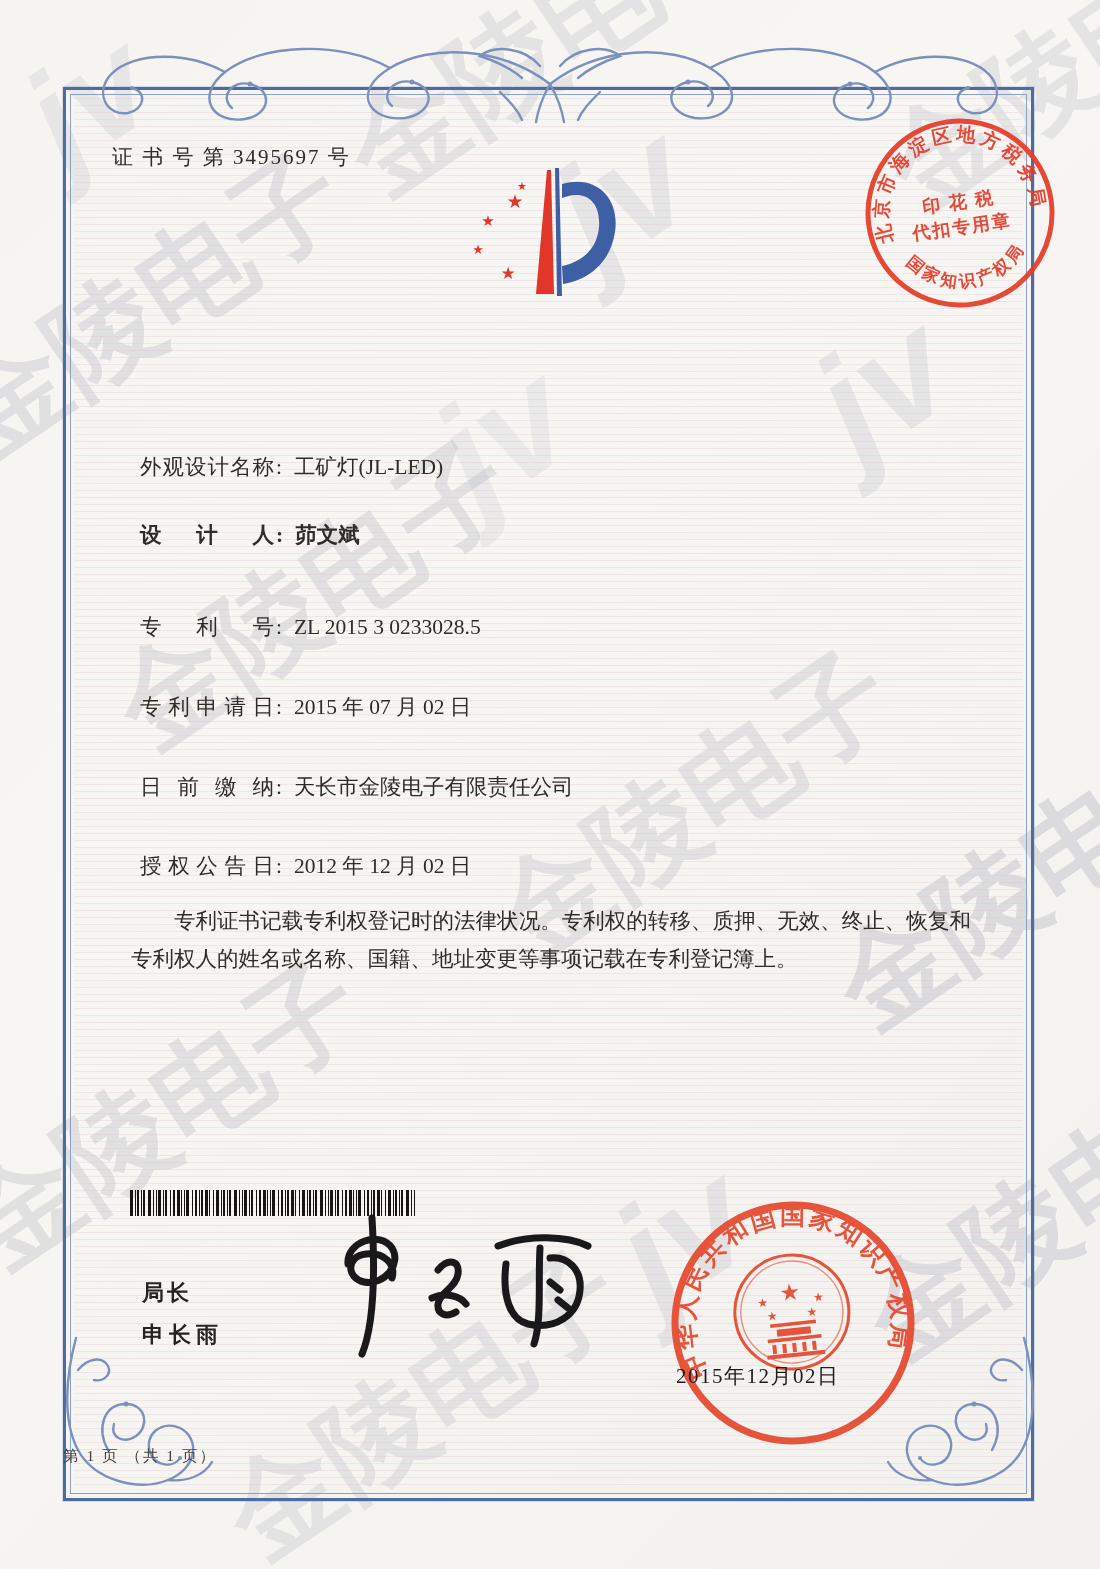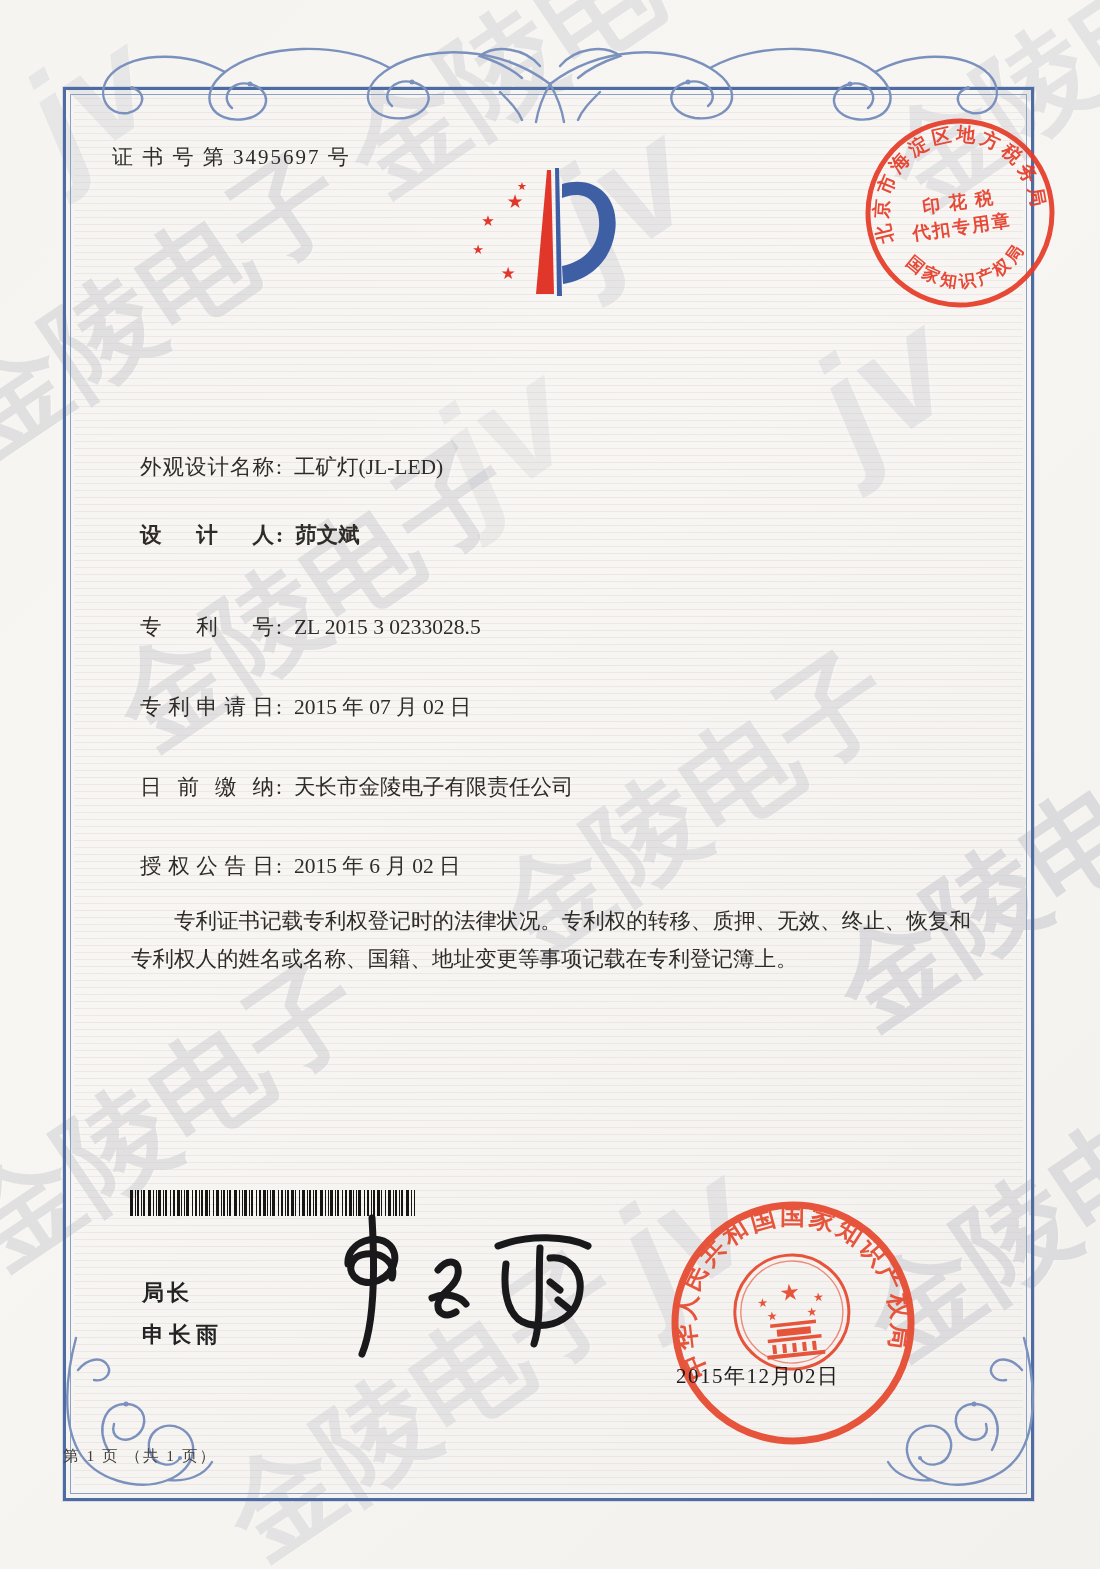--- a/index.html
+++ b/index.html
@@ -141,21 +141,21 @@
     <path d="M112,22 C148,12 170,38 165,70 C160,104 134,119 113,122 L112,104 C131,100 147,88 149,65 C151,38 134,27 112,36 Z" fill="#3f5fa5"></path>
   </svg>
 
 
   <div class="fields" id="fields">
       <div class="abs field-row" style="top: 452px;"><span class="field-label">外观设计名称</span><span class="field-colon">:</span><span class="field-value">工矿灯(JL-LED)</span></div>
       <div class="abs field-row" style="top: 520px; font-weight: bold;"><span class="field-label">设计人</span><span class="field-colon">:</span><span class="field-value">茆文斌</span></div>
       <div class="abs field-row" style="top: 612px;"><span class="field-label">专利号</span><span class="field-colon">:</span><span class="field-value">ZL 2015 3 0233028.5</span></div>
       <div class="abs field-row" style="top: 692px;"><span class="field-label">专利申请日</span><span class="field-colon">:</span><span class="field-value">2015 年 07 月 02 日</span></div>
       <div class="abs field-row" style="top: 772px;"><span class="field-label">日前缴纳</span><span class="field-colon">:</span><span class="field-value">天长市金陵电子有限责任公司</span></div>
-      <div class="abs field-row" style="top: 851px;"><span class="field-label">授权公告日</span><span class="field-colon">:</span><span class="field-value">2015 年 6 月 02 日</span></div>
+      <div class="abs field-row" style="top: 851px;"><span class="field-label">授权公告日</span><span class="field-colon">:</span><span class="field-value">2012 年 12 月 02 日</span></div>
     </div>
 
   <div class="abs paras" id="paras">
       <p>专利证书记载专利权登记时的法律状况。专利权的转移、质押、无效、终止、恢复和专利权人的姓名或名称、国籍、地址变更等事项记载在专利登记簿上。</p>
     </div>
 
   <div class="abs barcode" id="barcode"><span style="width: 3px; margin-right: 2px;"></span><span style="width: 1px; margin-right: 1px;"></span><span style="width: 2px; margin-right: 2px;"></span><span style="width: 1px; margin-right: 1px;"></span><span style="width: 2px; margin-right: 3px;"></span><span style="width: 3px; margin-right: 2px;"></span><span style="width: 1px; margin-right: 2px;"></span><span style="width: 1px; margin-right: 1px;"></span><span style="width: 3px; margin-right: 2px;"></span><span style="width: 1px; margin-right: 1px;"></span><span style="width: 2px; margin-right: 3px;"></span><span style="width: 1px; margin-right: 2px;"></span><span style="width: 2px; margin-right: 2px;"></span><span style="width: 3px; margin-right: 1px;"></span><span style="width: 1px; margin-right: 2px;"></span><span style="width: 1px; margin-right: 1px;"></span><span style="width: 3px; margin-right: 3px;"></span><span style="width: 1px; margin-right: 2px;"></span><span style="width: 2px; margin-right: 2px;"></span><span style="width: 1px; margin-right: 1px;"></span><span style="width: 2px; margin-right: 2px;"></span><span style="width: 3px; margin-right: 1px;"></span><span style="width: 1px; margin-right: 3px;"></span><span style="width: 1px; margin-right: 2px;"></span><span style="width: 3px; margin-right: 2px;"></span><span style="width: 1px; margin-right: 1px;"></span><span style="width: 2px; margin-right: 2px;"></span><span style="width: 1px; margin-right: 1px;"></span><span style="width: 2px; margin-right: 3px;"></span><span style="width: 3px; margin-right: 2px;"></span><span style="width: 1px; margin-right: 2px;"></span><span style="width: 1px; margin-right: 1px;"></span><span style="width: 3px; margin-right: 2px;"></span><span style="width: 1px; margin-right: 1px;"></span><span style="width: 2px; margin-right: 3px;"></span><span style="width: 1px; margin-right: 2px;"></span><span style="width: 2px; margin-right: 2px;"></span><span style="width: 3px; margin-right: 1px;"></span><span style="width: 1px; margin-right: 2px;"></span><span style="width: 1px; margin-right: 1px;"></span><span style="width: 3px; margin-right: 3px;"></span><span style="width: 1px; margin-right: 2px;"></span><span style="width: 2px; margin-right: 2px;"></span><span style="width: 1px; margin-right: 1px;"></span><span style="width: 2px; margin-right: 2px;"></span><span style="width: 3px; margin-right: 1px;"></span><span style="width: 1px; margin-right: 3px;"></span><span style="width: 1px; margin-right: 2px;"></span><span style="width: 3px; margin-right: 2px;"></span><span style="width: 1px; margin-right: 1px;"></span><span style="width: 2px; margin-right: 2px;"></span><span style="width: 1px; margin-right: 1px;"></span><span style="width: 2px; margin-right: 3px;"></span><span style="width: 3px; margin-right: 2px;"></span><span style="width: 1px; margin-right: 2px;"></span><span style="width: 1px; margin-right: 1px;"></span><span style="width: 3px; margin-right: 2px;"></span><span style="width: 1px; margin-right: 1px;"></span><span style="width: 2px; margin-right: 3px;"></span><span style="width: 1px; margin-right: 2px;"></span><span style="width: 2px; margin-right: 2px;"></span><span style="width: 3px; margin-right: 1px;"></span><span style="width: 1px; margin-right: 2px;"></span><span style="width: 1px; margin-right: 1px;"></span><span style="width: 3px; margin-right: 3px;"></span><span style="width: 1px; margin-right: 2px;"></span><span style="width: 2px; margin-right: 2px;"></span><span style="width: 1px; margin-right: 1px;"></span><span style="width: 2px; margin-right: 2px;"></span><span style="width: 3px; margin-right: 1px;"></span><span style="width: 1px; margin-right: 3px;"></span><span style="width: 1px; margin-right: 2px;"></span><span style="width: 3px; margin-right: 2px;"></span><span style="width: 1px; margin-right: 1px;"></span><span style="width: 2px; margin-right: 2px;"></span><span style="width: 1px; margin-right: 1px;"></span><span style="width: 2px; margin-right: 3px;"></span><span style="width: 3px; margin-right: 2px;"></span><span style="width: 1px; margin-right: 2px;"></span><span style="width: 1px; margin-right: 1px;"></span></div>
 
   <div class="abs officer" style="top:1278px;">局长</div>
   <div class="abs officer" style="top:1320px;letter-spacing:5px;">申长雨</div>

